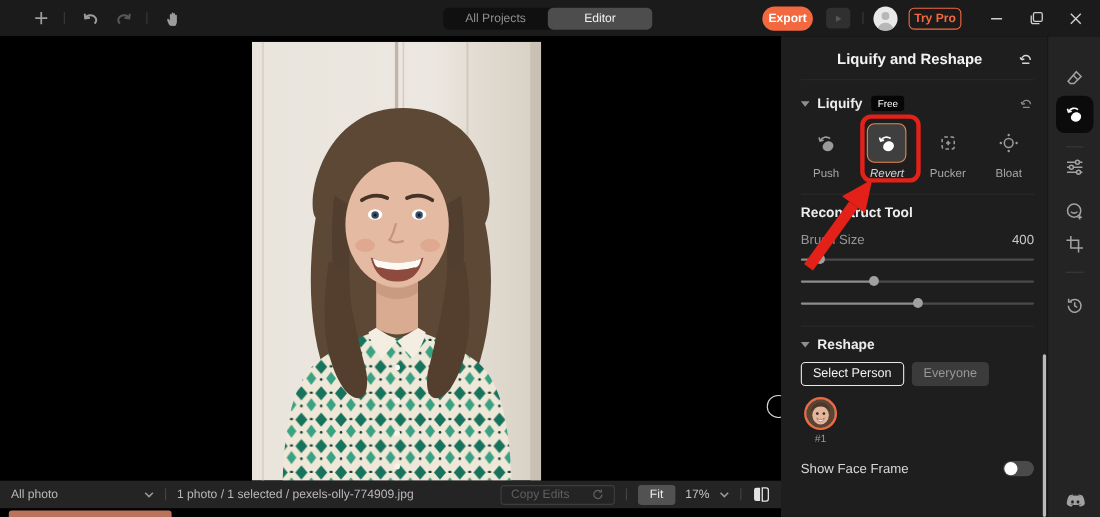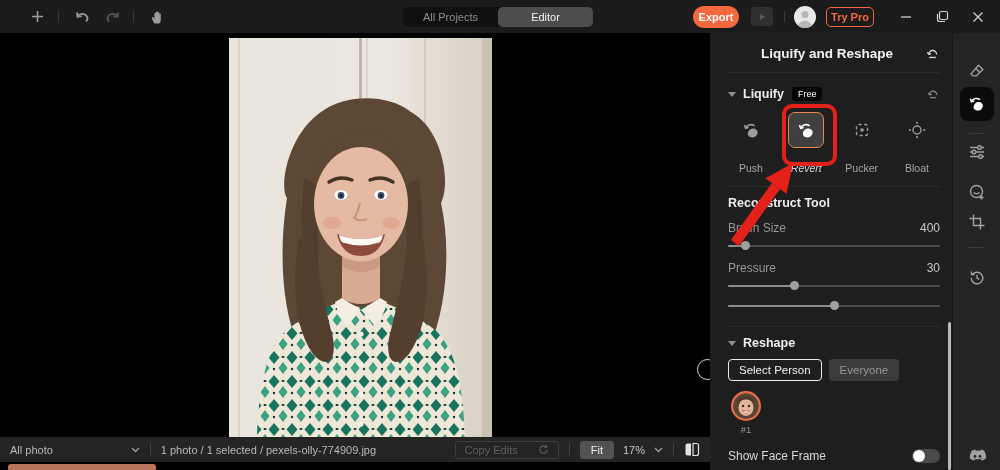--- a/index.html
+++ b/index.html
@@ -48,21 +48,21 @@
   .reset-icon.dim { color:#8a8a8a; }
   .sec-row { display:flex; align-items:center; margin-top:14px; }
   .caret { width:0; height:0; border-left:4px solid transparent; border-right:4px solid transparent; border-top:5px solid #8f8f8f; margin-right:7px; cursor:pointer; }
   .sec-title { color:#ededed; font-size:12.5px; font-weight:bold; }
   .free-badge { background:#060606; color:#fff; font-size:9px; font-weight:normal; border-radius:3px; padding:2px 6px; margin-left:8px; }
   .sec-row .reset-icon { margin-left:auto; }
   .tools-row { display:flex; justify-content:space-between; margin-top:11px; }
   .tool-col { width:46px; display:flex; flex-direction:column; align-items:center; cursor:pointer; }
   .tool-box { width:36px; height:36px; border-radius:7px; display:flex; align-items:center; justify-content:center; color:#9a9a9a; border:1.5px solid transparent; }
   .tool-col.sel .tool-box { background:#3f3f3f; border-color:#e8874d; color:#fff; }
-  .tool-label { margin-top:14px; font-size:10.5px; color:#a6a6a6; }
+  .tool-label { margin-top:4px; font-size:10.5px; color:#a6a6a6; }
   .tool-col.sel .tool-label { color:#d6d6d6;font-style:italic; }
   .h-div { height:1px; background:#2a2a2a; margin-top:12px; }
   .recon-title { margin-top:9px; color:#ededed; font-size:12.5px; font-weight:bold; }
   .slider-row { margin-top:11px; }
   .slider-head { display:flex; justify-content:space-between; align-items:center; }
   .slider-label { color:#979797; font-size:12px; }
   .slider-value { color:#c8c8c8; font-size:12px; }
   .slider-track { position:relative; height:9px; margin-top:6px; cursor:pointer; }
   .slider-track .rail { position:absolute; left:0; right:0; top:4px; height:2px; border-radius:1px;
        background:linear-gradient(to right, #8d8d8d var(--p,50%), #4a4a4a var(--p,50%)); }
@@ -344,24 +344,20 @@
       <div class="slider-head">
         <span class="slider-label">Brush Size</span>
         <span class="slider-value">400</span>
       </div>
       <div class="slider-track">
           <div class="rail"></div>
           <div class="thumb"></div>
         </div>
     </div>
     <div class="slider-row" style="--p: 31%;">
-      <div class="slider-head">
-        <span class="slider-label">Pressure</span>
-        <span class="slider-value">30</span>
-      </div>
       <div class="slider-track">
           <div class="rail"></div>
           <div class="thumb"></div>
         </div>
     </div>
     <div class="slider-row" style="--p: 50%;">
       <div class="slider-track">
           <div class="rail"></div>
           <div class="thumb"></div>
         </div>

